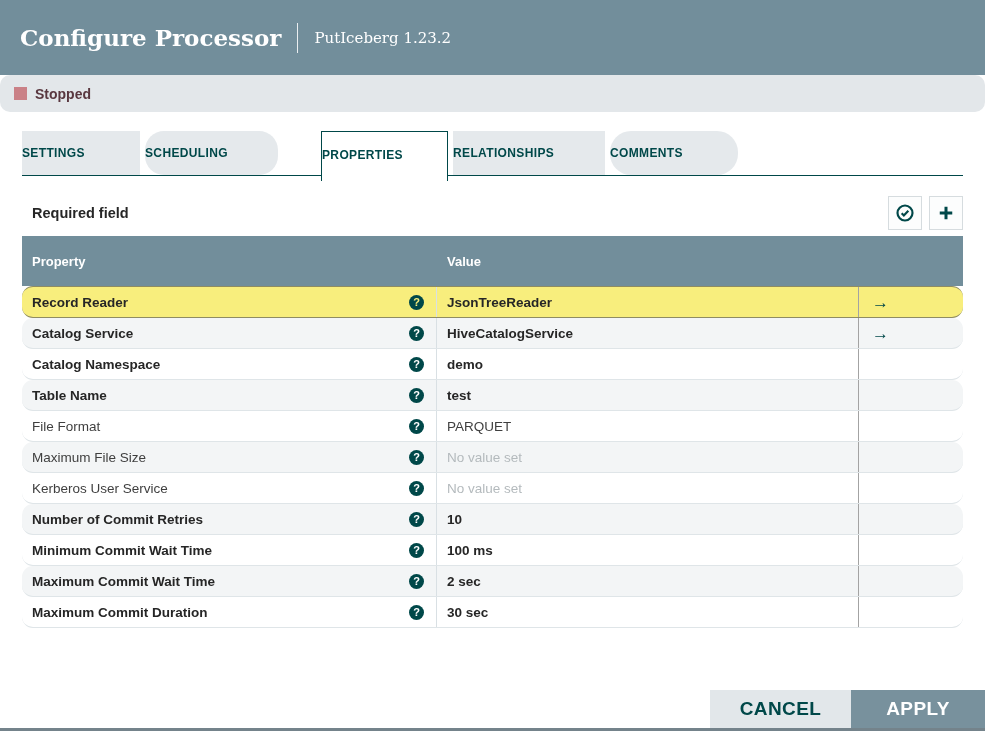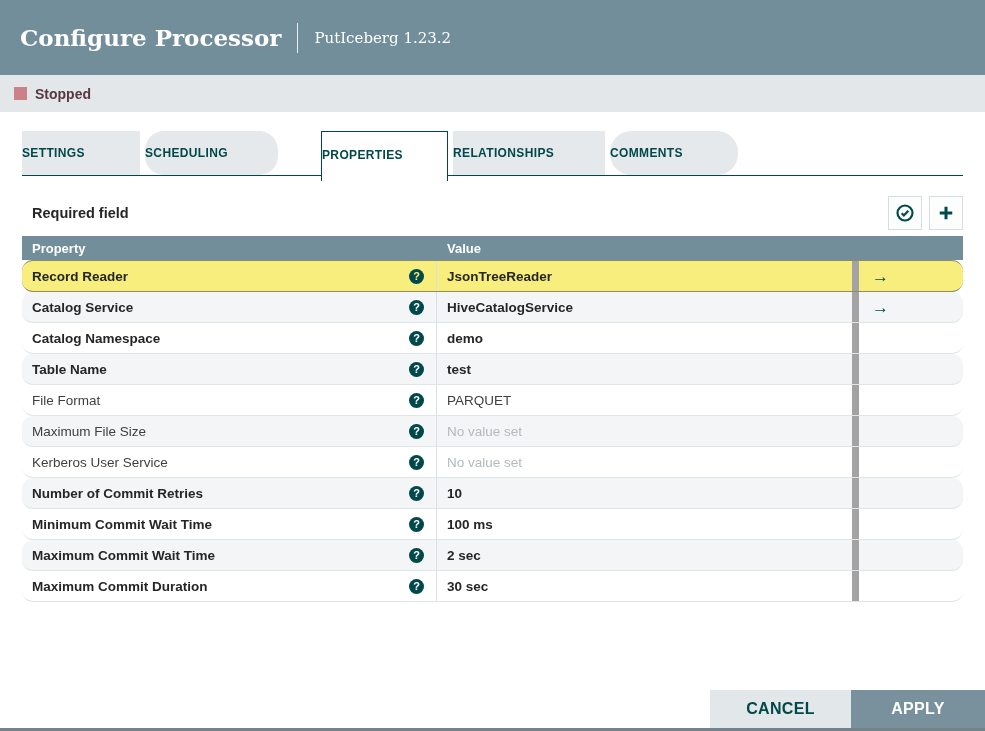--- a/index.html
+++ b/index.html
@@ -7,21 +7,21 @@
               font-family:"Liberation Sans", sans-serif; }
   .screen { position:relative; width:985px; height:731px; background:#fff; }
 
   
   .titlebar { height:75px; background:#728e9b; display:flex; align-items:center; padding-left:20px; }
   .title { font-family:"DejaVu Serif", serif; font-weight:bold; font-size:23px; color:#fff; }
   .title-divider { width:1px; height:30px; background:rgba(255,255,255,.85); margin:0 16px; }
   .subtitle { font-family:"DejaVu Serif", serif; font-size:15px; color:#fff; }
 
   
-  .statusbar { height:37px; background:#e3e7ea; display:flex; align-items:center; padding-left:14px; }
+  .statusbar { height:37px; background:#e3e7ea; display:flex; align-items:center; padding-left:14px;border-radius:10px; }
   .status-square { width:13px; height:13px; background:#ca8187; margin-right:8px; }
   .status-label { font-size:14px; font-weight:bold; color:#59373f; }
 
   .content { padding:0 22px; position:relative; }
 
   
   .tab-bar { position:relative; margin-top:19px; height:50px; display:flex; align-items:flex-start; }
   .tab-line { position:absolute; left:0; right:0; top:44px; height:1px; background:#004849; z-index:1; }
   .tab { height:44px; line-height:44px; text-align:left; background:#e5e9ec; color:#004849;
          font-size:12px; font-weight:bold; letter-spacing:.03em; margin-right:5px; cursor:pointer; }
@@ -36,44 +36,44 @@
   
   .panel-toolbar { margin-top:13px; height:38px; display:flex; align-items:center; justify-content:space-between; }
   .required-label { font-size:14.5px; font-weight:bold; color:#262626; padding-left:10px; }
   .toolbar-buttons { display:flex; }
   .icon-btn { width:34px; height:34px; border:1px solid #d6dcdf; background:#fcfdfd; margin-left:7px;
               display:flex; align-items:center; justify-content:center; cursor:pointer; }
   .icon-btn svg { display:block; }
 
   
   .ptable { margin-top:4px; }
-  .thead { display:flex; height:24px; background:#728e9b; color:#fff; font-weight:bold;
+  .thead { display:flex; height:50px; background:#728e9b; color:#fff; font-weight:bold;
            font-size:13px; align-items:center; }
   .th-prop { width:415px; padding-left:10px; }
   .th-value { flex:1; padding-left:10px; }
   .trow { display:flex; height:31px; align-items:center; border-bottom:1px solid #dfe5e8;
           font-size:13.5px; color:#3f3f3f; background:#fff; cursor:pointer;border-radius:11px; }
   .trow:nth-child(even):not(.selected) { background:#f3f5f6; }
   .trow.selected { background:#f8ee7d; border-top:1px solid #8f8c62; border-bottom:1px solid #8f8c62; height:32px; }
   .cell-prop { width:415px; height:100%; display:flex; align-items:center; justify-content:space-between;
                padding:0 12px 0 10px; border-right:1px solid #d9e0e4; }
   .cell-value { flex:1; height:100%; display:flex; align-items:center; padding-left:10px;
-                border-right:7px solid #a3a3a3; }
+                border-right:1px solid #a3a3a3; }
   .cell-goto { width:104px; height:100%; display:flex; align-items:center; padding-left:13px; }
   .trow.required .prop-label, .trow.required .value-label { font-weight:bold; color:#262626; }
   .help-icon { width:15px; height:15px; border-radius:50%; background:#004849; color:#fff;
                font-size:11px; font-weight:bold; display:flex; align-items:center; justify-content:center;
                flex:none; cursor:pointer; }
   .trow.selected .help-icon { color:#f8ee7d; }
   .value-label.empty { color:#b4babd; font-weight:normal; }
   .goto { color:#004849; font-weight:bold; font-size:17px; line-height:1; cursor:pointer; }
 
   
   .footer { position:absolute; right:0; bottom:3px; display:flex; }
-  .btn { height:38px; line-height:38px; text-align:center; font-size:16px; font-weight:bold;
+  .btn { height:38px; line-height:38px; text-align:center; font-size:19px; font-weight:bold;
          letter-spacing:.02em; cursor:pointer; }
   .btn-cancel { width:141px; background:#e2e7ea; color:#004849; }
   .btn-apply  { width:134px; background:#78919d; color:#fff; }
   .bottom-edge { position:absolute; left:0; right:0; bottom:0; height:3px; background:#74838b; }
 </style>
 </head>
 <body>
 
 <div class="screen">
 

